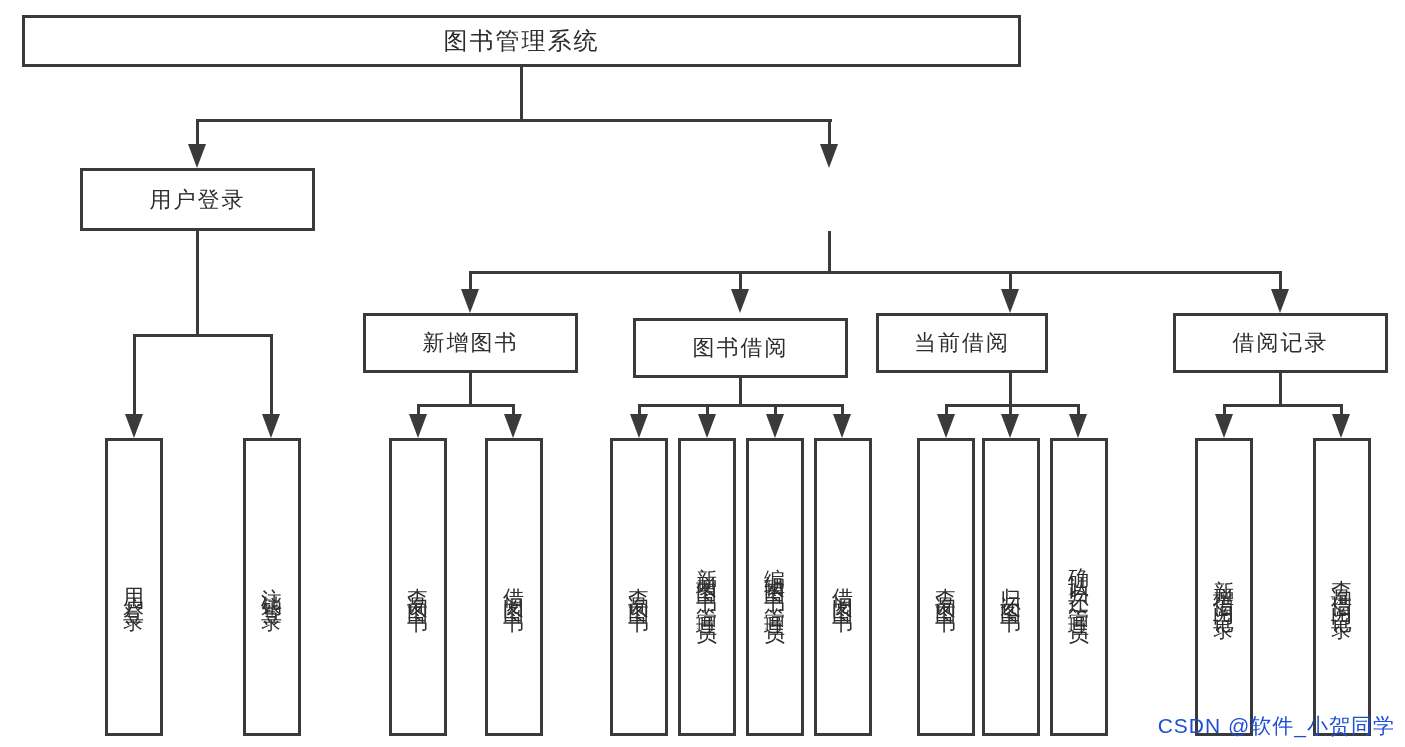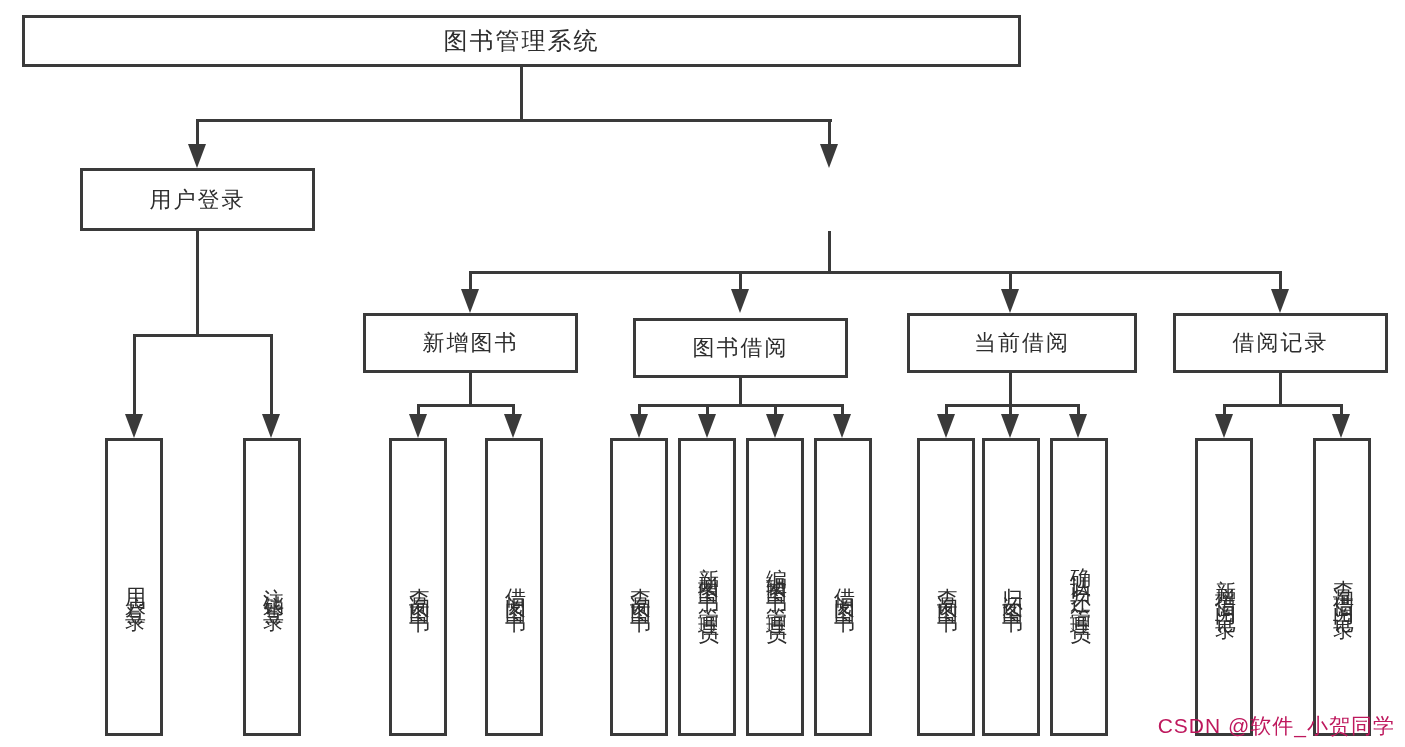--- a/index.html
+++ b/index.html
@@ -14,21 +14,20 @@
   }
   .box {
     position: absolute;
     box-sizing: border-box;
     background: #ffffff;
     border: 3px solid #3a3a3a;
     display: flex;
     align-items: center;
     justify-content: center;
     z-index: 2;
-    font-family: Liberation Mono, monospace;
   }
   .box.h span {
     font-size: 22px;
     letter-spacing: 2px;
     white-space: nowrap;
   }
   .box.root span {
     font-size: 24px;
     letter-spacing: 2px;
   }
@@ -58,21 +57,21 @@
     border-left: 9px solid transparent;
     border-right: 9px solid transparent;
     border-top: 24px solid #3a3a3a;
     z-index: 1;
   }
   .watermark {
     position: absolute;
     right: 10px;
     top: 712px;
     font-size: 21px;
-    color: #be185d;
+    color: #1d4ed8;
     letter-spacing: 1px;
     z-index: 5;
     white-space: nowrap;
   }
 </style>
 </head>
 <body>
 
 <div class="canvas">
 
@@ -86,21 +85,21 @@
 
 
   <div class="box h" style="left:363px;top:313px;width:215px;height:60px">
     <span>新增图书</span>
   </div>
 
   <div class="box h" style="left:633px;top:318px;width:215px;height:60px">
     <span>图书借阅</span>
   </div>
 
-  <div class="box h" style="left:907px;top:313px;width:230px;height:60px">
+  <div class="box h" style="left:876px;top:313px;width:172px;height:60px">
     <span>当前借阅</span>
   </div>
 
   <div class="box h" style="left:1173px;top:313px;width:215px;height:60px">
     <span>借阅记录</span>
   </div>
 
   <div class="box v" style="left:105px;top:438px;width:58px;height:298px">
     <span>用户登录</span>
   </div>

